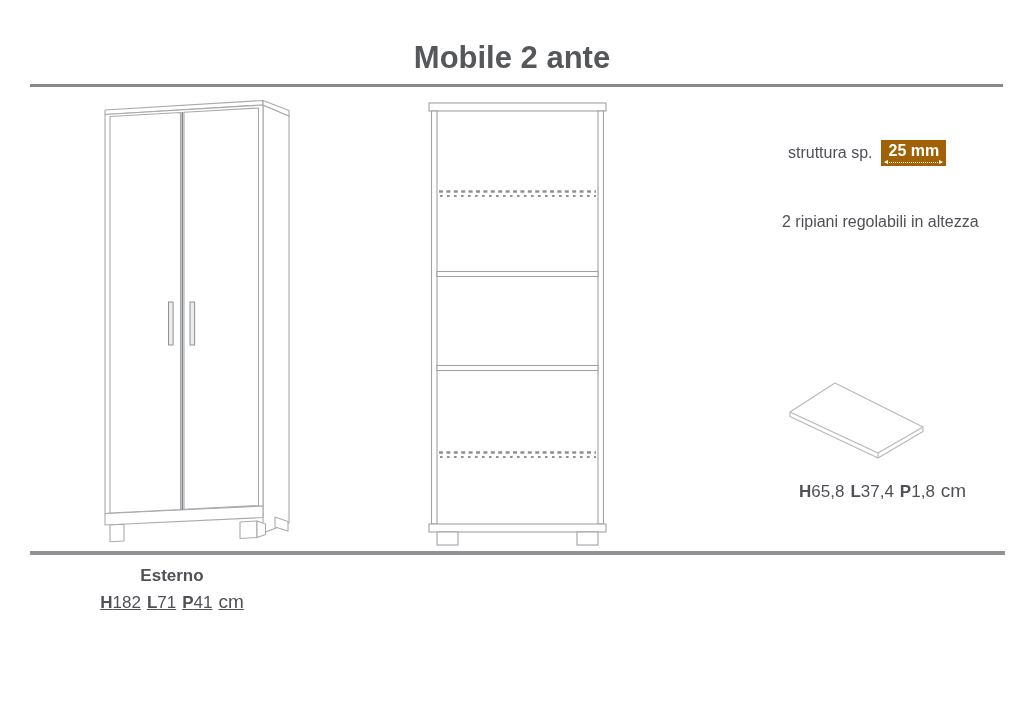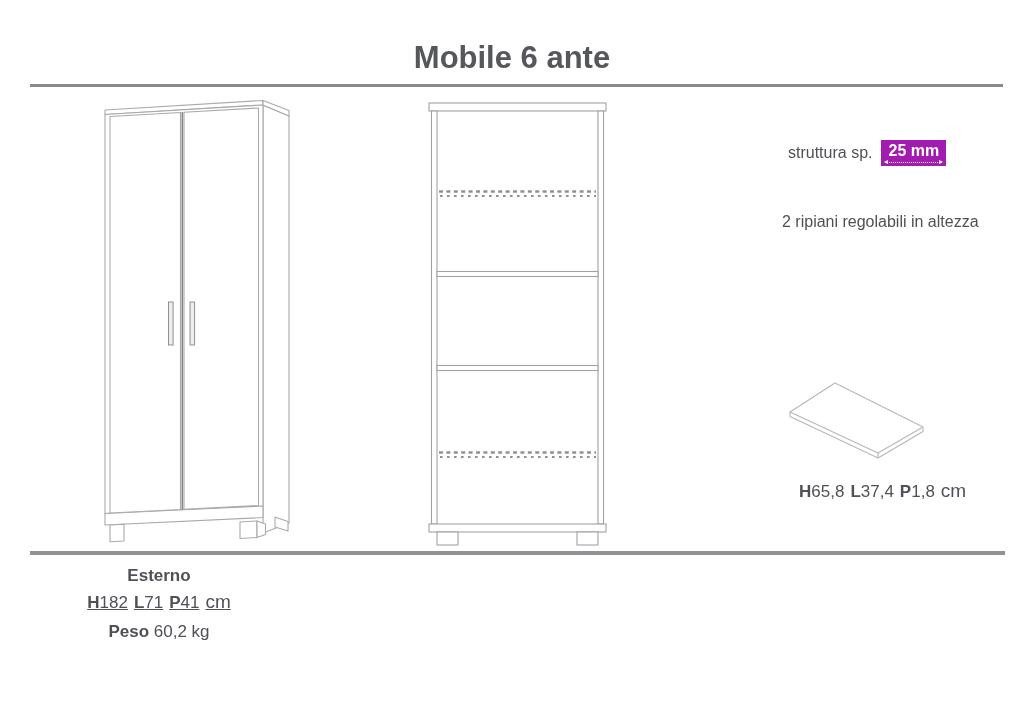--- a/index.html
+++ b/index.html
@@ -16,21 +16,21 @@
     left:0; top:40px; width:1024px; text-align:center;
     font-size:31px; font-weight:bold; color:#55575b; letter-spacing:0;
   }
   .rule-top{ left:30px; top:84px; width:973px; height:3px; background:#87898c; }
   .rule-bottom{ left:30px; top:551px; width:975px; height:4px; background:#909295; }
 
   
   .structure-row{ left:788px; top:140px; display:flex; align-items:flex-start; }
   .structure-label{ font-size:16px; line-height:25px; color:#4f5156; }
   .thickness-badge{
-    position:relative; margin-left:9px; background:#a21caf; color:#ffffff;
+    position:relative; margin-left:9px; background:#a16207; color:#ffffff;
     font-size:16px; font-weight:bold; line-height:17px;
     padding:2px 7px 7px 7px; white-space:nowrap;
   }
   .dim-arrow{
     position:absolute; left:4px; right:4px; bottom:3px; height:0;
     border-top:1px dotted rgba(255,255,255,.95);
   }
   .dim-arrow::before,.dim-arrow::after{
     content:""; position:absolute; top:-3px; width:0; height:0;
     border-top:2.5px solid transparent; border-bottom:2.5px solid transparent;
@@ -42,33 +42,33 @@
 
   .panel-dims{ left:799px; top:480px; font-size:17px; white-space:nowrap; }
 
   
   .dims b{ font-weight:bold; }
   .dims .v{ margin-right:6px; }
   .dims .unit{ font-size:19px; }
 
   
   .spec{ text-align:center; }
-  .spec-esterno{ left:79px; top:566px; width:160px; }
+  .spec-esterno{ left:92px; top:566px; width:160px; }
   .spec-interno{ left:432px; top:566px; width:165px; }
   .spec .spec-title{ font-size:17px; font-weight:bold; }
   .spec .dims{ font-size:17px; margin-top:5px; white-space:nowrap;text-decoration:underline; }
   .peso-line{ font-size:17px; margin-top:9px; white-space:nowrap; }
   .peso-line b{ font-weight:bold; }
 
   svg{ display:block; }
 </style>
 </head>
 <body>
 
-<div class="abs page-title">Mobile 6 ante</div>
+<div class="abs page-title">Mobile 2 ante</div>
 <div class="abs rule-top"></div>
 
 <svg class="abs" style="left:95px;top:95px;" width="210" height="460" viewBox="95 95 210 460">
   <g fill="#ffffff" stroke="#a8aaad" stroke-width="1.1" stroke-linejoin="round">
 
     <polygon points="263,105 289,116 289,523 263,533"></polygon>
 
     <polygon points="105,110 263,100.5 263,105 105,114.5"></polygon>
     <polygon points="263,100.5 289,110.5 289,116 263,105"></polygon>
 
@@ -141,20 +141,16 @@
   <b>H</b><span class="v">65,8</span><b>L</b><span class="v">37,4</span><b>P</b><span class="v">1,8</span><span class="unit">cm</span>
 </div>
 
 <div class="abs rule-bottom"></div>
 
 <div class="abs spec spec-esterno">
   <div class="spec-title">Esterno</div>
   <div class="dims">
     <b>H</b><span class="v">182</span><b>L</b><span class="v">71</span><b>P</b><span class="v">41</span><span class="unit">cm</span>
   </div>
-  <div class="peso-line">
-    <b>Peso</b>
-    <span>60,2 kg</span>
-  </div>
 </div>
 
 <div class="abs spec spec-interno">
 </div>
 
 </body></html>

